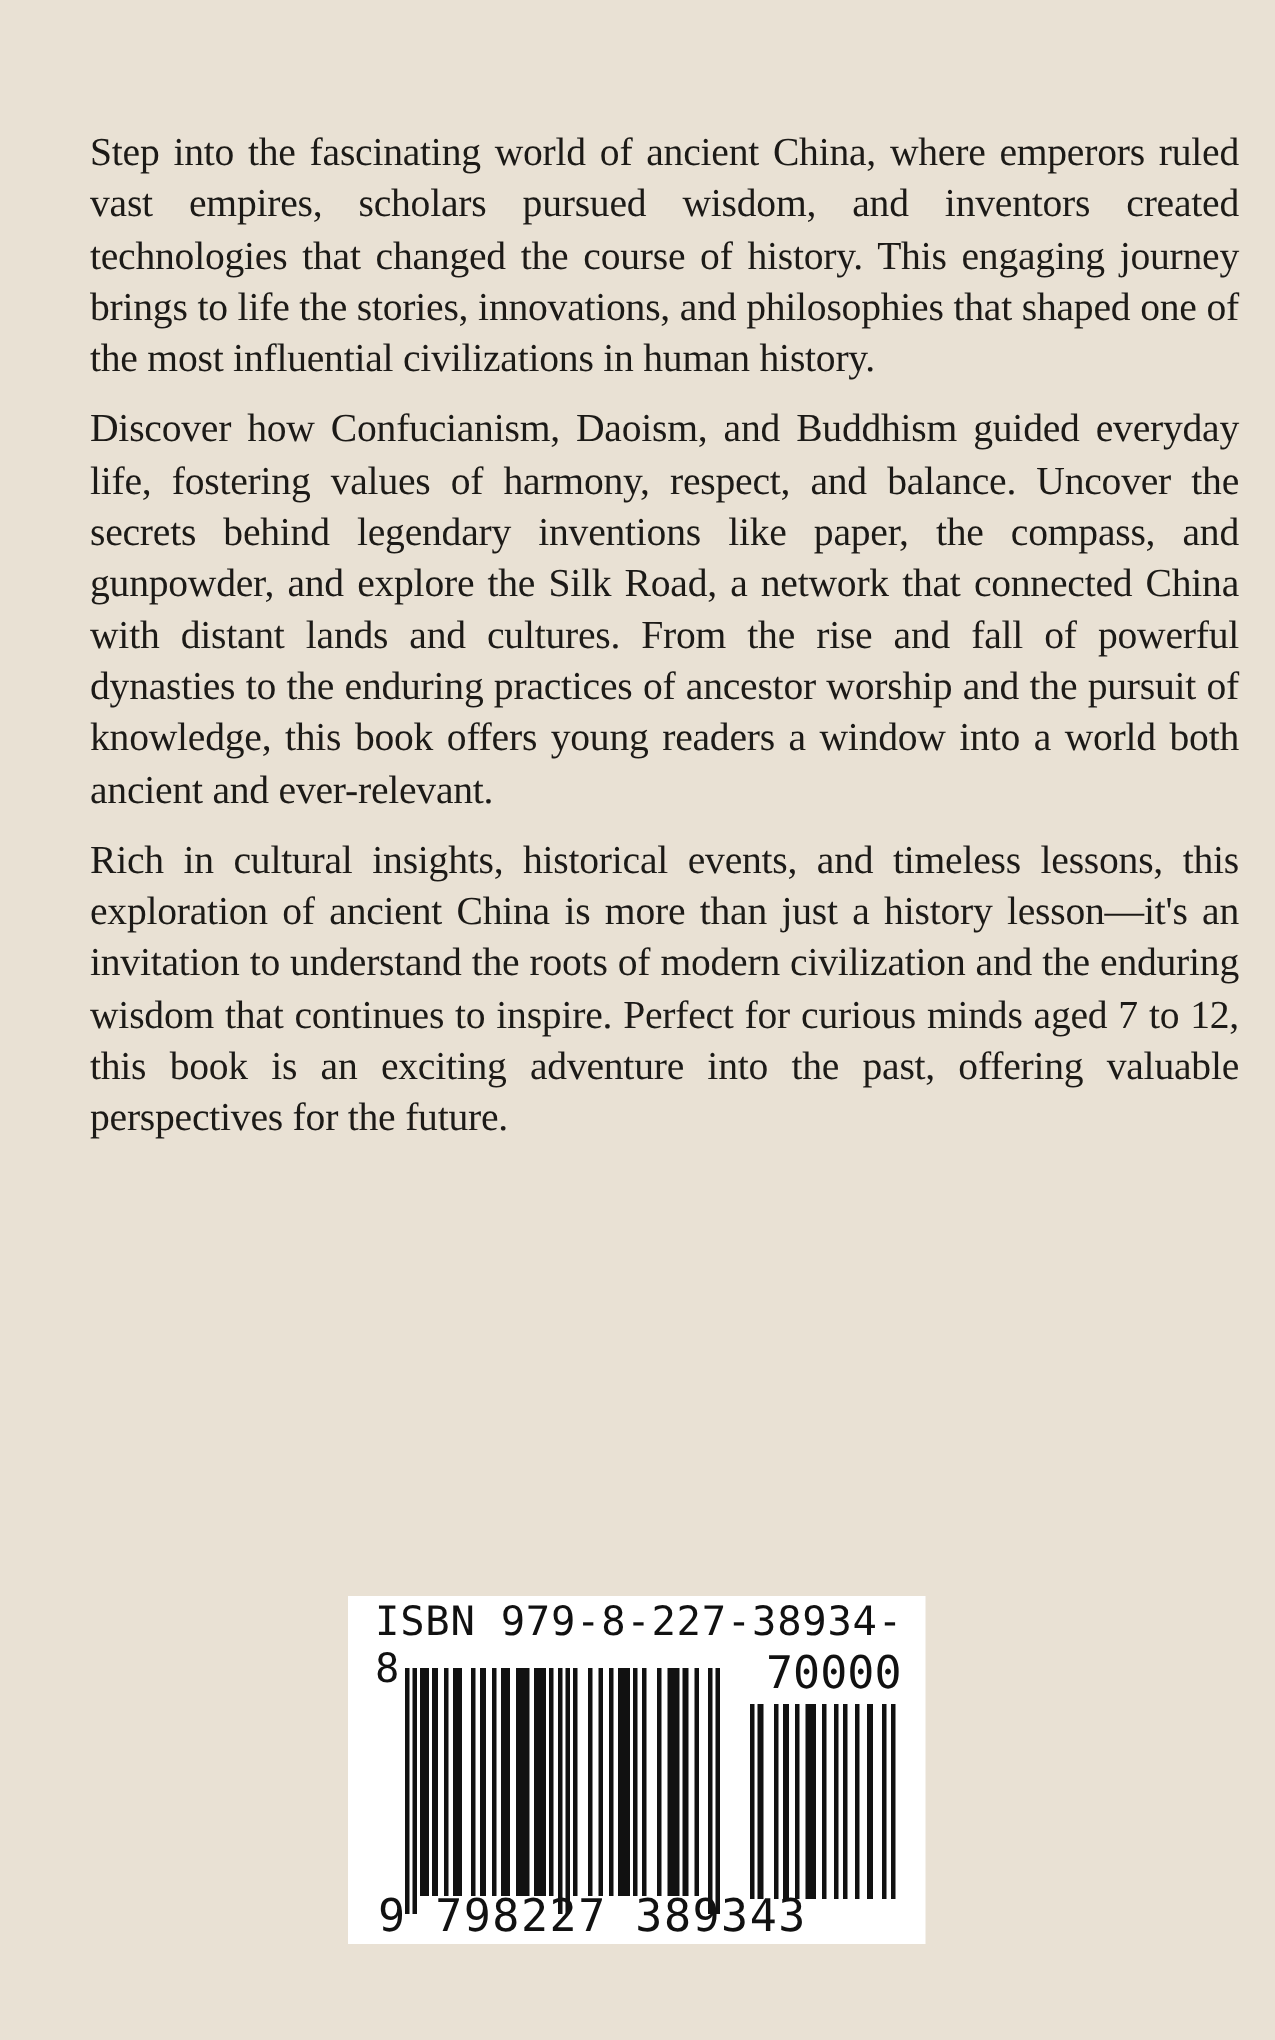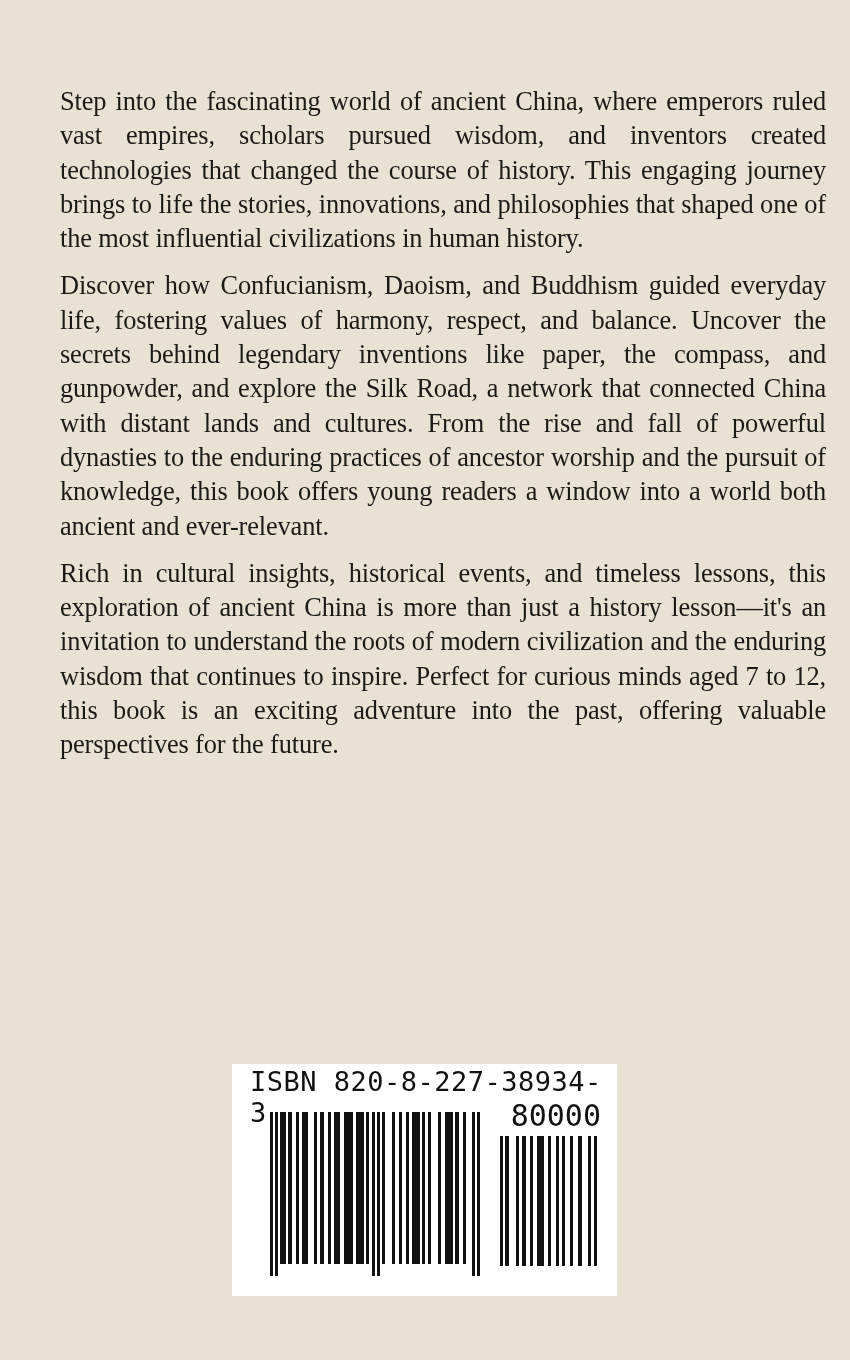--- a/index.html
+++ b/index.html
@@ -32,22 +32,22 @@
 </head>
 <body>
 
 <div class="blurb">
   <p>Step into the fascinating world of ancient China, where emperors ruled vast empires, scholars pursued wisdom, and inventors created technologies that changed the course of history. This engaging journey brings to life the stories, innovations, and philosophies that shaped one of the most influential civilizations in human history.</p>
   <p>Discover how Confucianism, Daoism, and Buddhism guided everyday life, fostering values of harmony, respect, and balance. Uncover the secrets behind legendary inventions like paper, the compass, and gunpowder, and explore the Silk Road, a network that connected China with distant lands and cultures. From the rise and fall of powerful dynasties to the enduring practices of ancestor worship and the pursuit of knowledge, this book offers young readers a window into a world both ancient and ever-relevant.</p>
   <p>Rich in cultural insights, historical events, and timeless lessons, this exploration of ancient China is more than just a history lesson—it's an invitation to understand the roots of modern civilization and the enduring wisdom that continues to inspire. Perfect for curious minds aged 7 to 12, this book is an exciting adventure into the past, offering valuable perspectives for the future.</p>
 </div>
 
 <div class="barcode-box">
-  <div class="isbn-text">ISBN 820-8-227-38934-3</div>
-  <div class="price-text">80000</div>
+  <div class="isbn-text">ISBN 979-8-227-38934-8</div>
+  <div class="price-text">70000</div>
   <svg class="bars" width="385" height="232">
     <g fill="#111">
 
       <rect x="38" y="48" width="3" height="164"></rect>
       <rect x="43" y="48" width="3" height="164"></rect>
       <rect x="48" y="48" width="6" height="152"></rect>
       <rect x="56" y="48" width="4" height="152"></rect>
       <rect x="64" y="48" width="3" height="152"></rect>
       <rect x="70" y="48" width="6" height="152"></rect>
       <rect x="82" y="48" width="3" height="152"></rect>
@@ -81,13 +81,14 @@
       <rect x="305" y="72" width="7" height="130"></rect>
       <rect x="316" y="72" width="3" height="130"></rect>
       <rect x="324" y="72" width="3" height="130"></rect>
       <rect x="330" y="72" width="3" height="130"></rect>
       <rect x="338" y="72" width="3" height="130"></rect>
       <rect x="346" y="72" width="4" height="130"></rect>
       <rect x="356" y="72" width="3" height="130"></rect>
       <rect x="362" y="72" width="3" height="130"></rect>
     </g>
   </svg>
+  <div class="ean-text">9 798227 389343</div>
 </div>
 
 </body></html>

